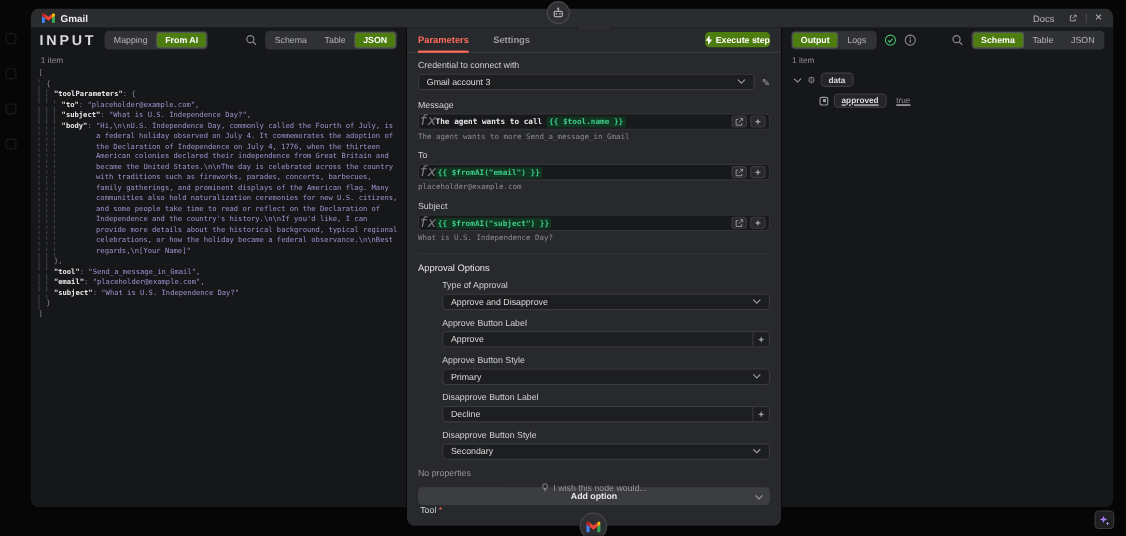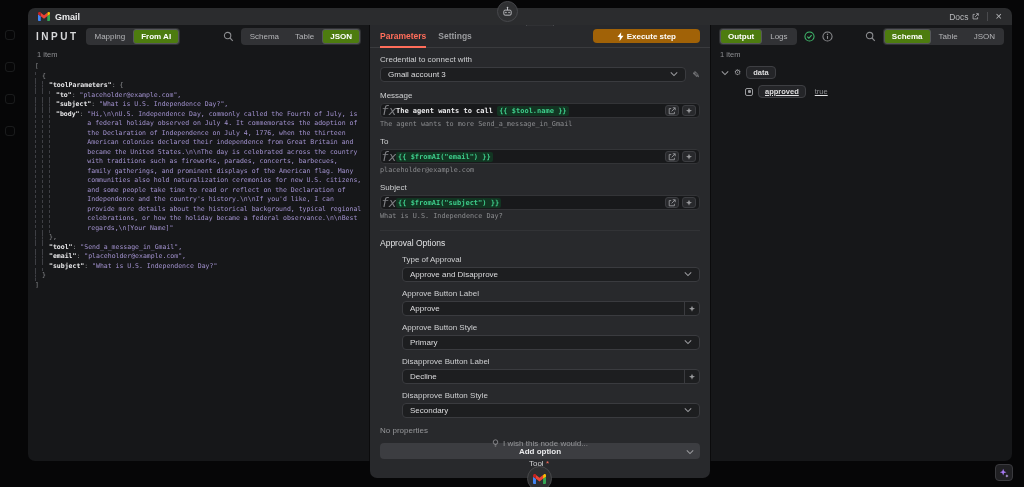--- a/index.html
+++ b/index.html
@@ -7,61 +7,61 @@
   body { position:relative; background:#060607; font-family:"Liberation Sans",sans-serif; color:#e4e4e6; }
 
   
   .bg-icon { position:absolute; left:5px; width:10px; height:10px; border:1px solid #2e2f31; border-radius:3px; opacity:.5; }
 
   
   .modal-header { position:absolute; left:28px; top:8px; width:984px; height:17px; background:#2b2c2e;
     border-radius:7px 7px 0 0; display:flex; align-items:center; padding:0 10px; z-index:4; }
   .win-title { font-size:9px; font-weight:bold; color:#ececee; margin-left:5px; }
   .hspacer { flex:1; }
-  .docs-link { display:flex; align-items:center; gap:3px; font-size:8.5px; color:#b7b8bb; cursor:pointer; }
+  .docs-link { display:flex; align-items:center; gap:13px; font-size:8.5px; color:#b7b8bb; cursor:pointer; }
   .hsep { width:1px; height:9px; background:#4a4b4e; margin:0 8px; }
   .close-x { font-size:11px; color:#b7b8bb; line-height:1; cursor:pointer; }
 
   .panel-left  { position:absolute; left:28px;  top:25px; width:342px; height:436px; background:#161719; border-bottom-left-radius:7px;  border-right:1px solid #0b0b0c; z-index:2; }
   .panel-mid   { position:absolute; left:370px; top:25px; width:340px; height:453px; background:#28292c; border-radius:0 0 7px 7px; z-index:3; }
   .panel-right { position:absolute; left:710px; top:25px; width:302px; height:436px; background:#161719; border-bottom-right-radius:7px; border-left:1px solid #0b0b0c; z-index:2; }
 
   
   .conn-tab { position:absolute; top:-9px; left:50%; margin-left:-14px; width:28px; height:10px; background:#303134;
     border:1px solid #48494d; border-bottom:none; border-radius:4px 4px 0 0; display:flex; align-items:center; justify-content:center; }
   .conn-dot { width:3px; height:3px; background:#9a9b9e; border-radius:1px; }
   .agent-bubble { position:absolute; left:497px; top:1px; width:21px; height:21px; border-radius:50%; background:#2f3032;
     border:1px solid #47484c; display:flex; align-items:center; justify-content:center; z-index:6; }
 
   
   .phead { height:22px; display:flex; align-items:center; padding:0 8px; gap:7px; }
-  .io-label { font-size:10px; font-weight:bold; letter-spacing:2.5px; color:#d8d9db; }
+  .io-label { font-size:13px; font-weight:bold; letter-spacing:2.5px; color:#d8d9db; }
   .rgroup { display:flex; background:#313235; border-radius:4px; padding:1px; }
   .rtab { font-size:8px; color:#b4b5b8; padding:2px 7px; border-radius:3px; border:1px solid transparent; cursor:pointer; white-space:nowrap; }
   .rtab.active { background:#4d7c0f; border-color:#55565a; color:#ffffff; font-weight:bold; }
   .items-count { font-size:7.5px; color:#8d8e91; padding:3px 9px 1px; }
   .icon-btn { display:flex; align-items:center; cursor:pointer; }
 
   .status-circ { width:11px; height:11px; border-radius:50%; display:flex; align-items:center; justify-content:center; }
 
   
   .jsonv { padding:2px 7px; font-family:"DejaVu Sans Mono",monospace; font-size:6.5px; line-height:9.5px; color:#8d8e91; }
   .jline { display:flex; align-items:stretch; }
   .jguide { width:7px; flex-shrink:0; border-left:1px dashed #3e3f44; }
   .jcontent { flex:1; min-width:0; display:flex; }
   .jkey { color:#e9e9eb; font-weight:bold; white-space:pre; flex-shrink:0; }
   .jpunct { color:#8d8e91; white-space:pre; flex-shrink:0; }
   .jval { color:#a292cf; flex:1; min-width:0; white-space:pre-wrap; word-wrap:break-word; }
 
   
-  .mid-tabbar { height:23px; display:flex; align-items:center; gap:12px; padding:0 10px; border-bottom:1px solid #3a3b3e; }
+  .mid-tabbar { height:23px; display:flex; align-items:center; gap:22px; padding:0 10px; border-bottom:1px solid #3a3b3e; }
   .mtab { font-size:8.5px; font-weight:bold; color:#9b9c9f; padding:6px 0 5px; border-bottom:2px solid transparent; cursor:pointer; }
   .mtab.active { color:#ff6d5a; border-bottom-color:#ff6d5a; }
-  .exec-btn { margin-left:auto; height:14px; background:#a16207; color:#fff; font-size:8px; font-weight:bold;
-    border-radius:4px; display:flex; align-items:center; gap:3px; padding:0 24px; cursor:pointer; }
+  .exec-btn { margin-left:auto; height:14px; background:#4d7c0f; color:#fff; font-size:8px; font-weight:bold;
+    border-radius:4px; display:flex; align-items:center; gap:3px; padding:0 0; cursor:pointer; }
   .mid-body { position:absolute; top:23px; left:0; right:0; bottom:0; padding:7px 10px; font-size:8.5px; }
   .flabel { font-size:8px; color:#cfd0d2; margin-bottom:3px; }
   .sel { height:15px; background:#1d1e20; border:1px solid #3a3b3f; border-radius:4px; display:flex; align-items:center;
     padding:0 7px; font-size:8px; color:#dcdcde; cursor:pointer; }
   .sel .chev { margin-left:auto; }
   .cred-row { display:flex; align-items:center; gap:6px; }
   .cred-row .sel { flex:1; }
   .pencil { font-size:9px; color:#9a9b9e; cursor:pointer; }
 
   .expr { height:15px; background:#18191b; border:1px solid #333437; border-radius:4px; display:flex; align-items:center; cursor:text; }
@@ -80,21 +80,21 @@
   .inp .val { flex:1; padding:0 7px; font-size:8px; color:#dcdcde; }
   .inp .sparkle-seg { width:15px; height:100%; border-left:1px solid #3a3b3f; display:flex; align-items:center; justify-content:center; cursor:pointer; }
 
   .noprops { font-size:8px; color:#96979a; margin-top:8px; }
   .add-opt { position:relative; margin-top:8px; height:16px; background:#3c3d41; border-radius:4px;
     display:flex; align-items:center; justify-content:center; font-size:8px; font-weight:bold; color:#e8e9eb; cursor:pointer; }
   .add-opt .chev { position:absolute; right:6px; top:5px; }
 
   .wish { position:absolute; left:0; right:0; bottom:30px; display:flex; align-items:center; justify-content:center; gap:4px;
     font-size:8px; color:#96979a; cursor:pointer; }
-  .tool-req { position:absolute; left:0; right:14px; bottom:10px; text-align:center; font-size:8px; color:#d0d1d3;padding-left:12px; }
+  .tool-req { position:absolute; left:0; right:14px; bottom:10px; text-align:left; font-size:8px; color:#d0d1d3;padding-left:12px; }
   .tool-req .star { color:#ff6d5a; }
   .node-circle { position:absolute; left:527px; top:466px; width:25px; height:25px; border-radius:50%; background:#2e2f31;
     border:1px solid #47484a; display:flex; align-items:center; justify-content:center; z-index:5; }
 
   
   .srow { display:flex; align-items:center; gap:5px; margin-top:6px; font-size:7.5px; }
   .pill { background:#242528; border:1px solid #3e3f43; border-radius:4px; padding:1px 6px; font-size:7.5px; font-weight:bold; color:#dededf; cursor:grab; }
   .sval { color:#8d8e91; margin-left:4px; }
   .bool-ic { width:8px; height:8px; border:1px solid #9a9b9e; border-radius:2px; display:flex; align-items:center; justify-content:center; }
   .bool-ic i { width:3px; height:3px; background:#9a9b9e; border-radius:1px; }

